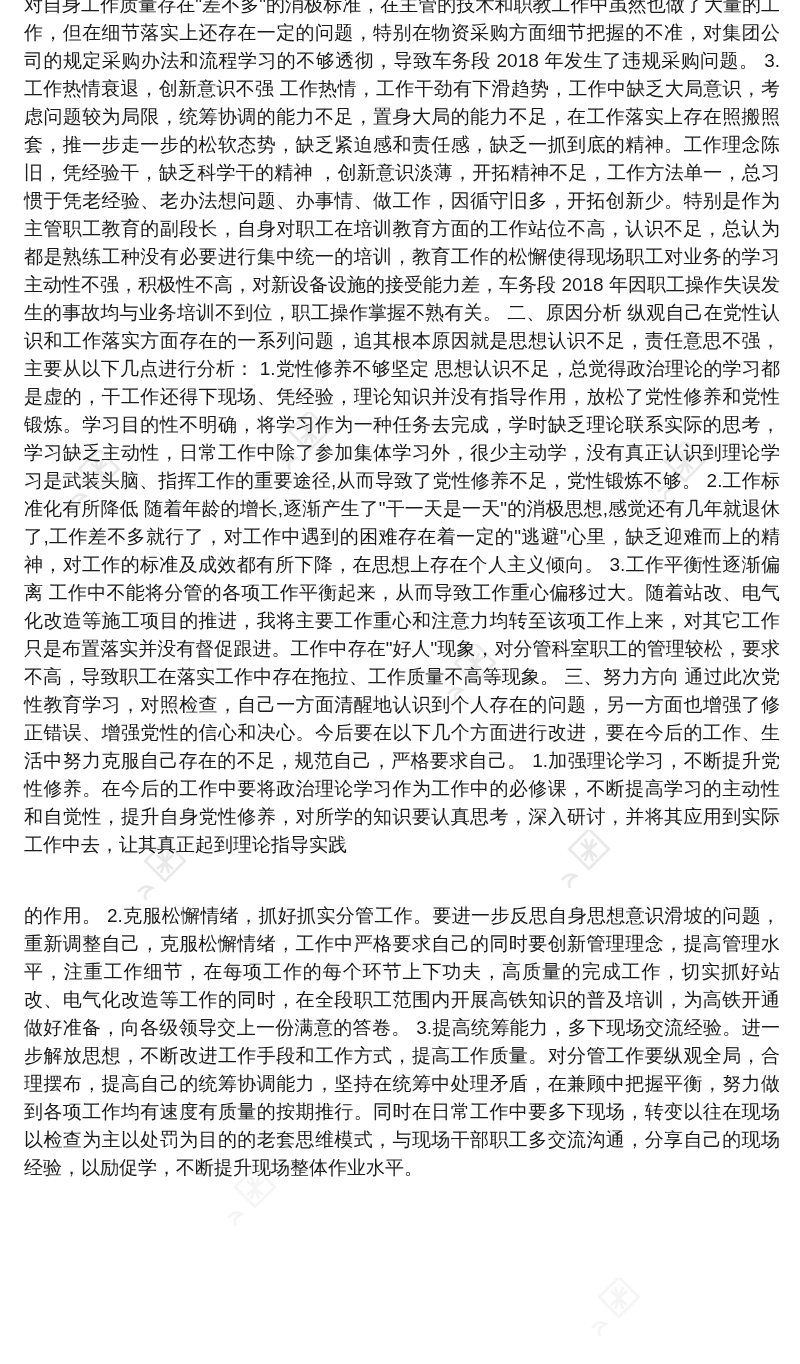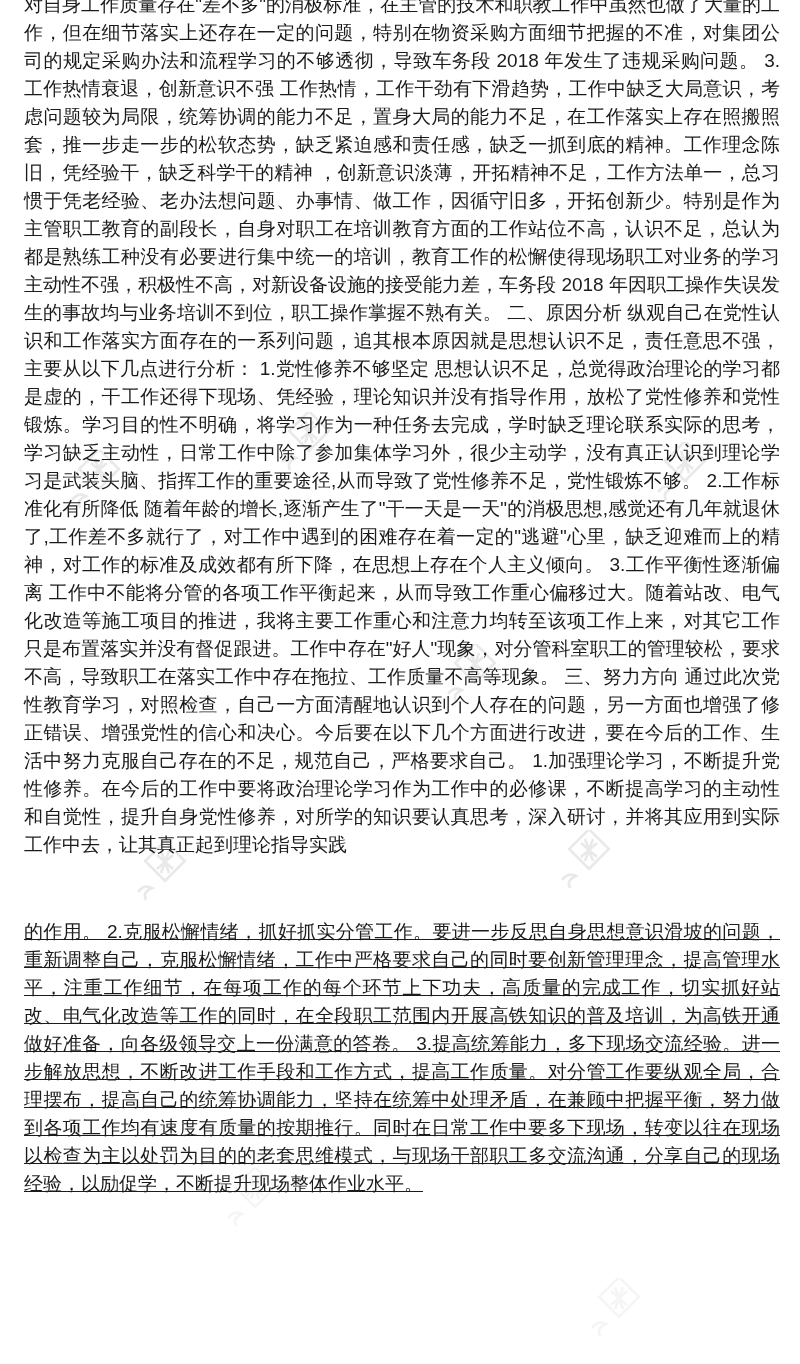--- a/index.html
+++ b/index.html
@@ -28,21 +28,21 @@
     font-size: 19px;
     line-height: 28px;
     color: #1b1b1b;
     text-align: justify;
     text-justify: inter-ideograph;
     margin: 0;
     padding: 0 20px 0 24px;
     word-break: break-all;
   }
   .block1 { margin-top: -9px; }
-  .block2 { margin-top: 59px; text-decoration: underline; }
+  .block2 { margin-top: 43px; }
   .watermark-layer {
     position: absolute;
     inset: 0;
     z-index: 1;
     pointer-events: none;
   }
   .wm {
     position: absolute;
     width: 70px;
     height: 70px;

